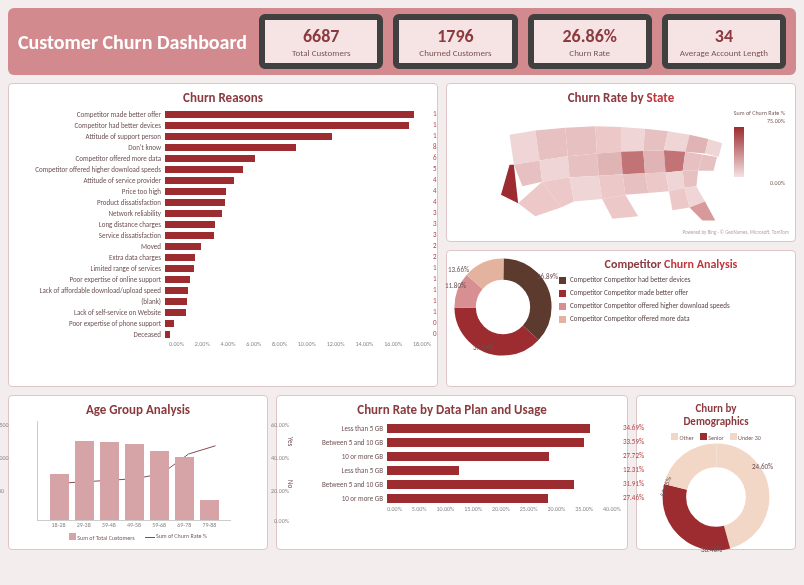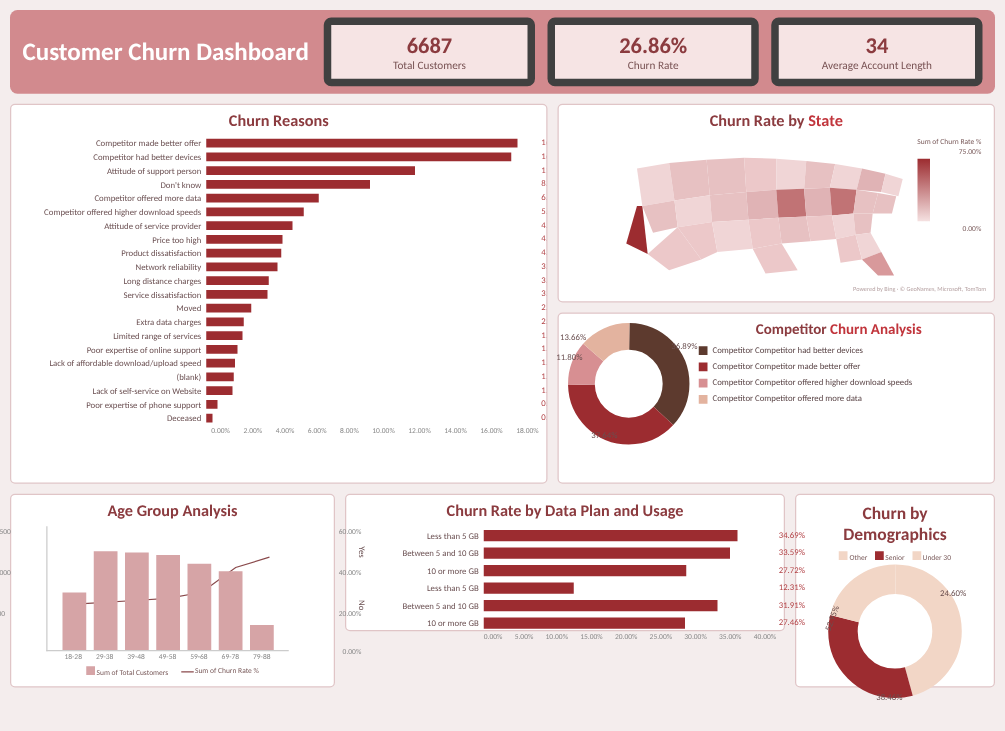--- a/index.html
+++ b/index.html
@@ -37,21 +37,21 @@
   
   .agecard{width:260px;height:155px}
   .agechart{display:flex;align-items:flex-end;height:100px;gap:6px;padding:0 12px;position:relative;border-left:1px solid #ccc;border-bottom:1px solid #ccc}
   .ylab{position:absolute;left:-20px;font-size:6px;color:#888}
   .ylab2{position:absolute;right:-28px;font-size:6px;color:#888}
   .abar{flex:1;background:#d6a4a6;max-width:26px;position:relative}
   .acats{display:flex;gap:6px;padding:0 12px;font-size:6px;color:#888}
   .acats span{flex:1;text-align:center}
   .aleg{display:flex;justify-content:center;gap:10px;font-size:6px;color:#7a5b5b;margin-top:3px}
   
-  .dpcard{flex:1;height:110px}
+  .dpcard{flex:1;height:155px}
   .dprow{display:flex;align-items:center;font-size:7px;height:14px}
   .dpcat{width:90px;text-align:right;padding-right:4px;color:#6b5052}
   .dpbar-wrap{flex:1;position:relative}
   .dpbar{height:9px;background:#9c2c30}
   .dpgrp{width:14px;font-size:7px;color:#6b5052;writing-mode:vertical-rl;text-align:center;display:flex;align-items:center;justify-content:center}
   .dpwrap{display:flex}
   .dprows{flex:1}
   .dpval{position:absolute;left:calc(100% + 2px);top:-1px;font-size:7px;color:#b34347}
   
   .demcard{width:160px;height:155px}
@@ -62,20 +62,24 @@
 </style>
 </head>
 <body>
 
 <div class="hdr">
   <div class="title">Customer Churn Dashboard</div>
   <div class="kpi-row">
     <div class="kpi">
       <div class="v">6687</div>
       <div class="l">Total Customers</div>
+    </div>
+    <div class="kpi">
+      <div class="v">1796</div>
+      <div class="l">Churned Customers</div>
     </div>
     <div class="kpi">
       <div class="v">26.86%</div>
       <div class="l">Churn Rate</div>
     </div>
     <div class="kpi">
       <div class="v">34</div>
       <div class="l">Average Account Length</div>
     </div>
   </div>
@@ -468,21 +472,21 @@
         <span>15.00%</span>
         <span>20.00%</span>
         <span>25.00%</span>
         <span>30.00%</span>
         <span>35.00%</span>
         <span>40.00%</span>
       </div>
   </div>
 
   <div class="card demcard">
-    <div class="ctitle" style="font-size:14px">Churn by<br>Demographics</div>
+    <div class="ctitle" style="font-size:11px">Churn by<br>Demographics</div>
     <div class="dleg" id="dem-legend">
         <span><span class="sw" style="display:inline-block;background:#f2d6c6"></span> Other</span>
         <span><span class="sw" style="display:inline-block;background:#9c2c30"></span> Senior</span>
         <span><span class="sw" style="display:inline-block;background:#f2d6c6"></span> Under 30</span>
       </div>
     <div class="donut2">
       <svg viewBox="0 0 42 42">
         <circle cx="21" cy="21" r="15.9" fill="transparent" stroke="#f2d6c6" stroke-width="9" stroke-dasharray="45.64 54.36" stroke-dashoffset="25"></circle>
         <circle cx="21" cy="21" r="15.9" fill="transparent" stroke="#9c2c30" stroke-width="9" stroke-dasharray="33.15 66.85" stroke-dashoffset="-20.64"></circle>
         <circle cx="21" cy="21" r="15.9" fill="transparent" stroke="#f2d6c6" stroke-width="9" stroke-dasharray="21.21 78.79" stroke-dashoffset="-53.79"></circle>

